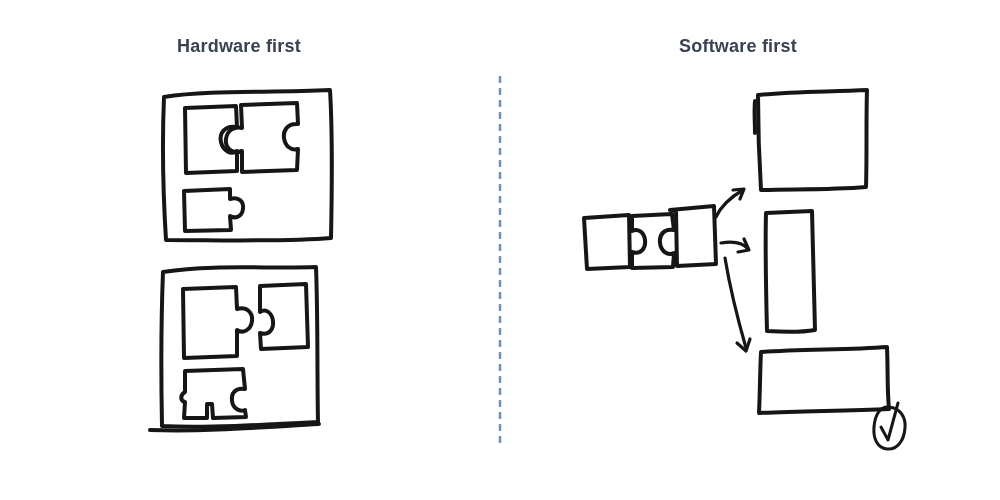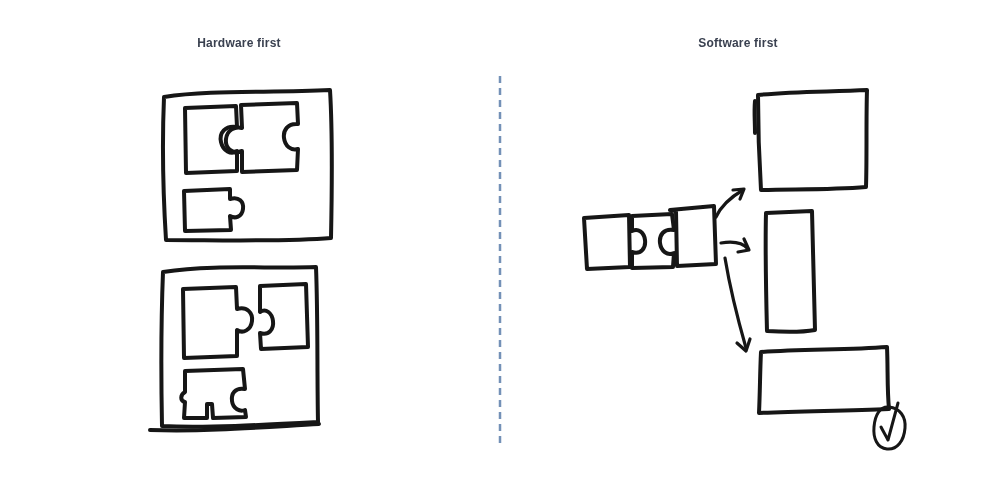--- a/index.html
+++ b/index.html
@@ -3,21 +3,21 @@
 <meta charset="utf-8">
 <style>
   html,body{margin:0;padding:0;}
   body{
     width:1000px;height:500px;position:relative;overflow:hidden;
     background:#ffffff;
     font-family:"Liberation Sans", sans-serif;
   }
   .title{
     position:absolute;top:36px;
-    font-size:12px;font-weight:700;color:#3a4150;
+    font-size:18px;font-weight:700;color:#3a4150;
     text-align:center;letter-spacing:.2px;
   }
   .t-left{left:0;width:478px;}
   .t-right{left:492px;width:492px;}
   svg.layer{position:absolute;left:0;top:0;}
   .sketch{fill:none;stroke-linecap:round;stroke-linejoin:round;}
 </style>
 </head>
 <body>
 

